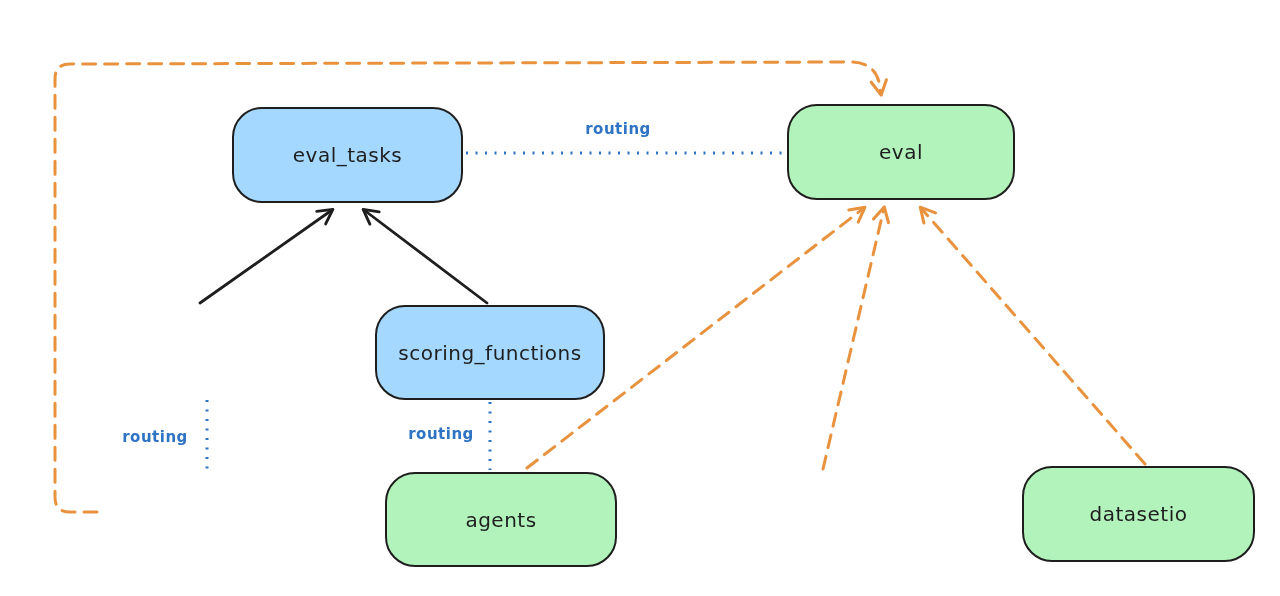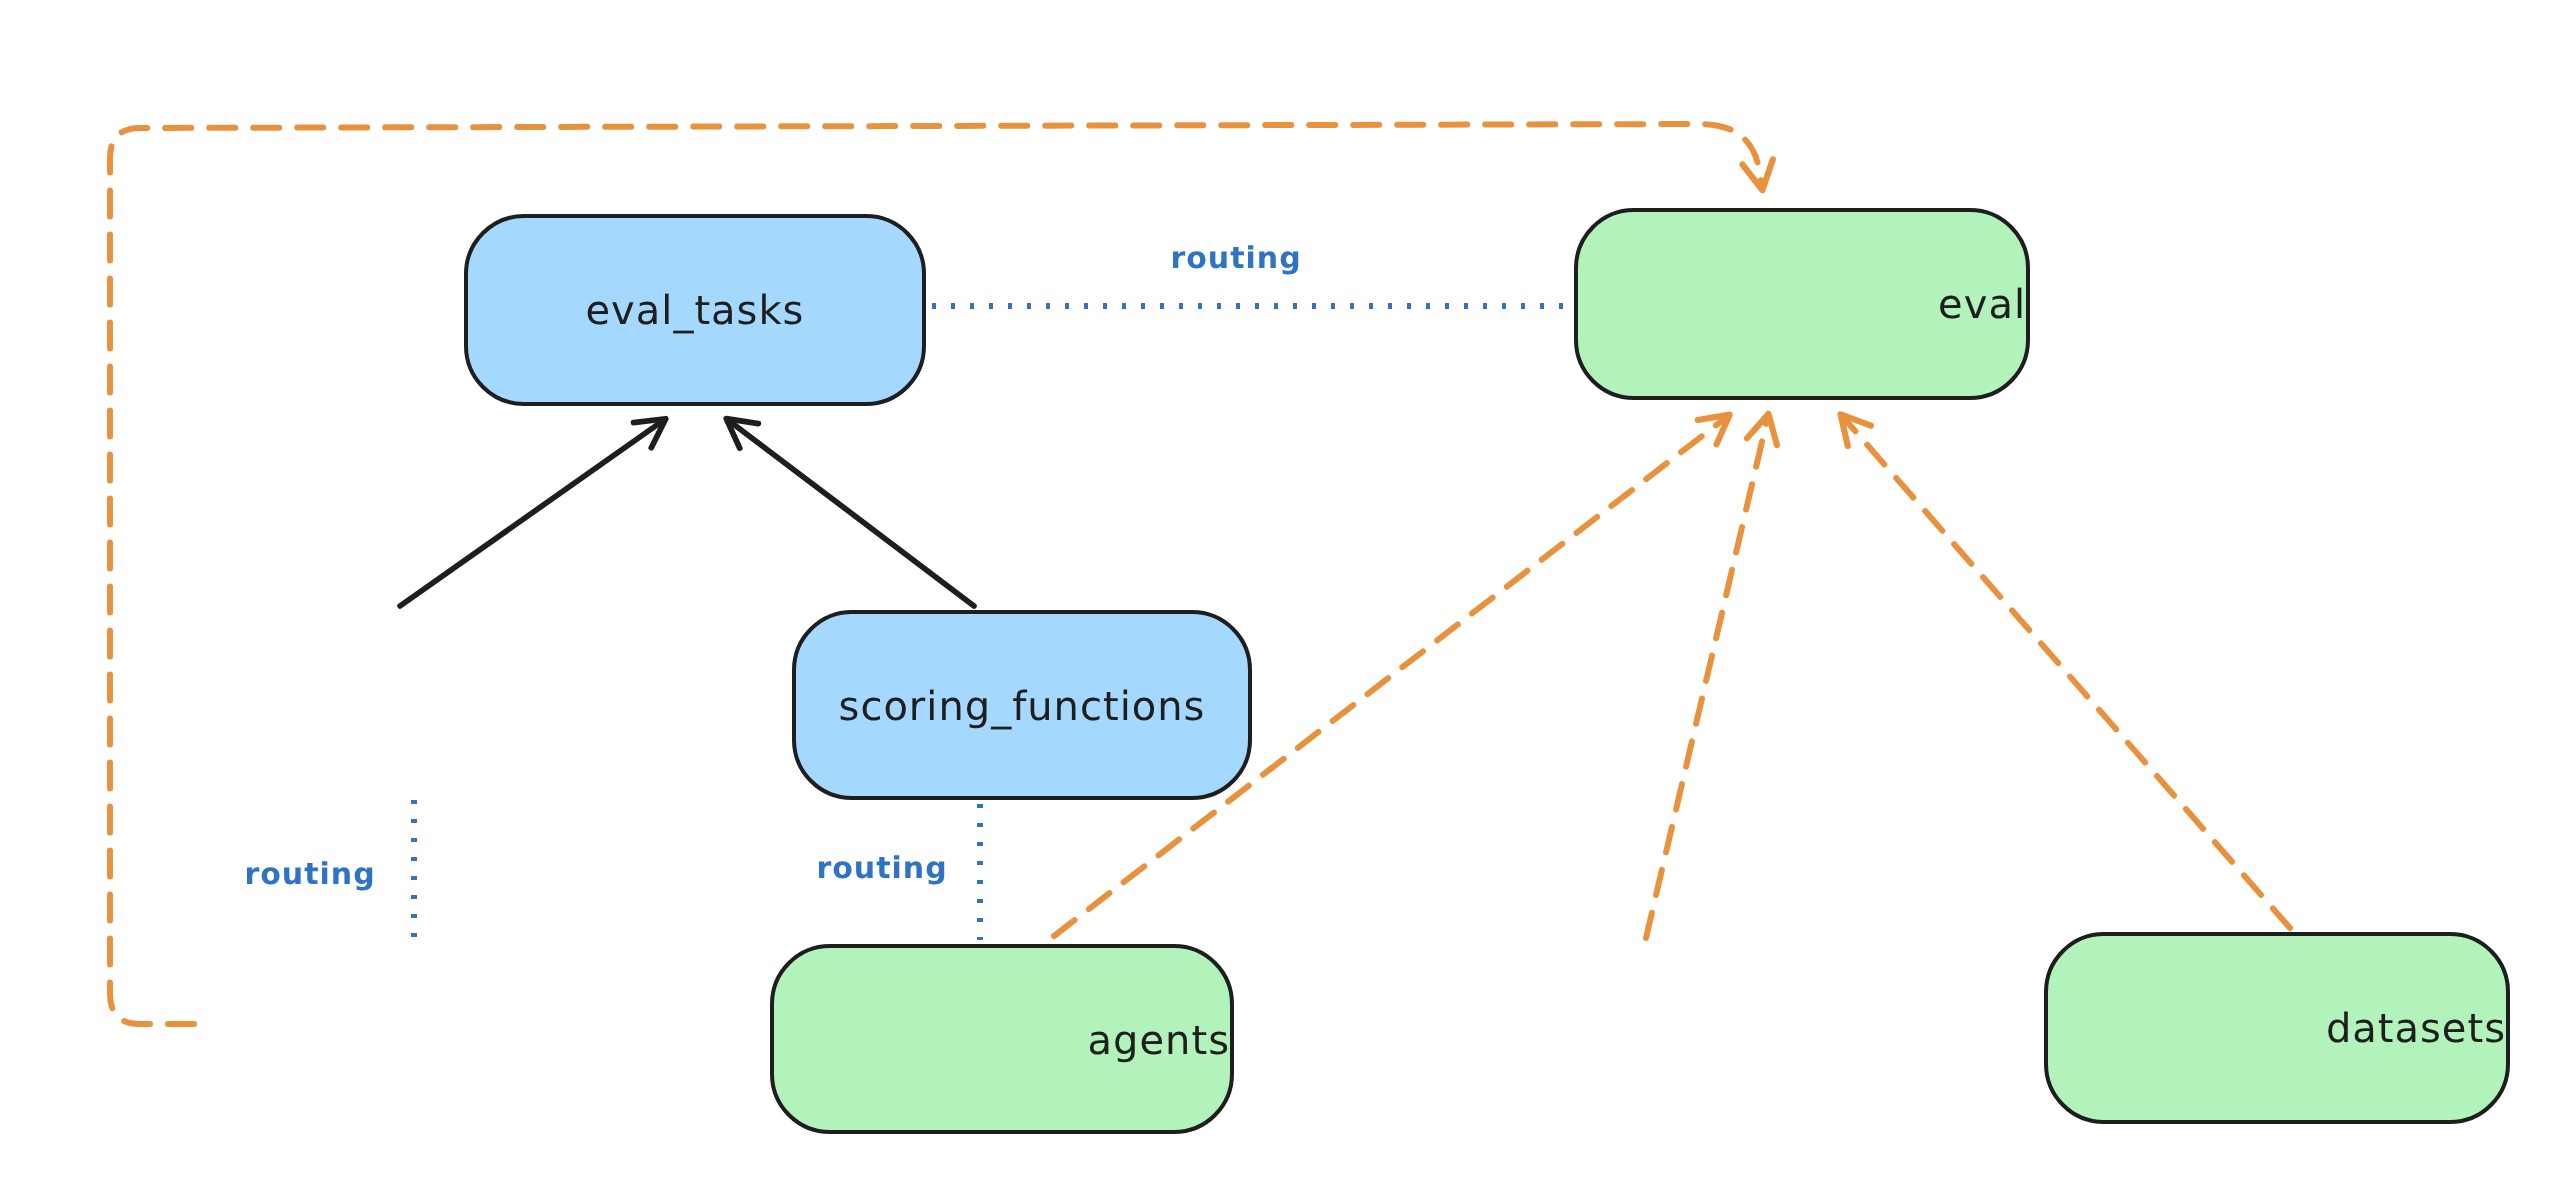--- a/index.html
+++ b/index.html
@@ -26,21 +26,21 @@
     border: 2.6px solid var(--stroke, #1e1e1e);
     border-radius: 30px;
     display: flex;
     align-items: center;
     justify-content: center;
     color: var(--stroke, #1e1e1e);
     font-size: 20px;
     letter-spacing: 0.5px;
   }
   .node.blue  { background: var(--blue-fill,  #a5d8ff); }
-  .node.green { background: var(--green-fill, #b2f2bb); justify-content: flex-end; }
+  .node.green { background: var(--green-fill, #b2f2bb); }
   .node-label { white-space: nowrap; }
   .edge-label {
     position: absolute;
     transform: translate(-50%, -50%);
     color: var(--blue-line, #2f74c4);
     font-size: 15px;
     font-weight: bold;
     letter-spacing: 0.5px;
     white-space: nowrap;
   }
@@ -78,31 +78,31 @@
 
   <div class="node blue" style="left:232px;top:107px;width:231px;height:96px">
     <span class="node-label">eval_tasks</span>
   </div>
 
   <div class="node green" style="left:787px;top:104px;width:228px;height:96px">
     <span class="node-label">eval</span>
   </div>
 
 
-  <div class="node blue" style="left:396px;top:305px;width:230px;height:95px">
+  <div class="node blue" style="left:375px;top:305px;width:230px;height:95px">
     <span class="node-label">scoring_functions</span>
   </div>
 
 
   <div class="node green" style="left:385px;top:472px;width:232px;height:95px">
     <span class="node-label">agents</span>
   </div>
 
 
   <div class="node green" style="left:1022px;top:466px;width:233px;height:96px">
-    <span class="node-label">datasets</span>
+    <span class="node-label">datasetio</span>
   </div>
 
   <div class="edge-label" style="left:618px;top:129px">routing</div>
   <div class="edge-label" style="left:155px;top:437px">routing</div>
   <div class="edge-label" style="left:441px;top:434px">routing</div>
 
 </div>
 
 </body></html>

